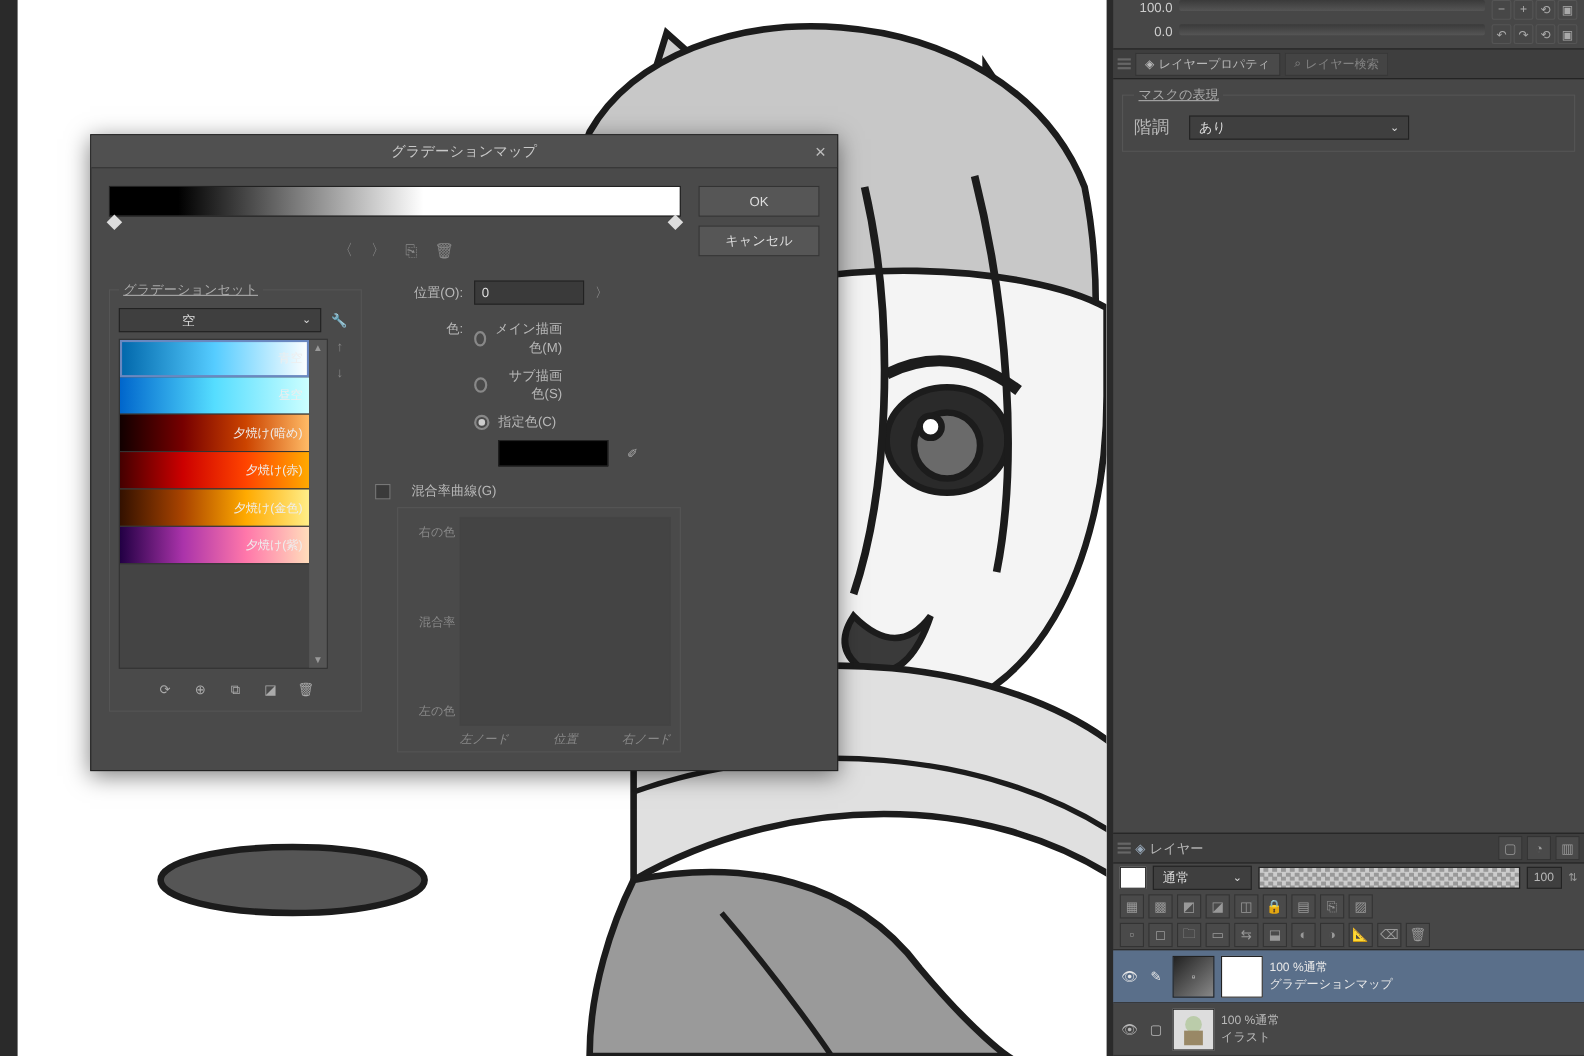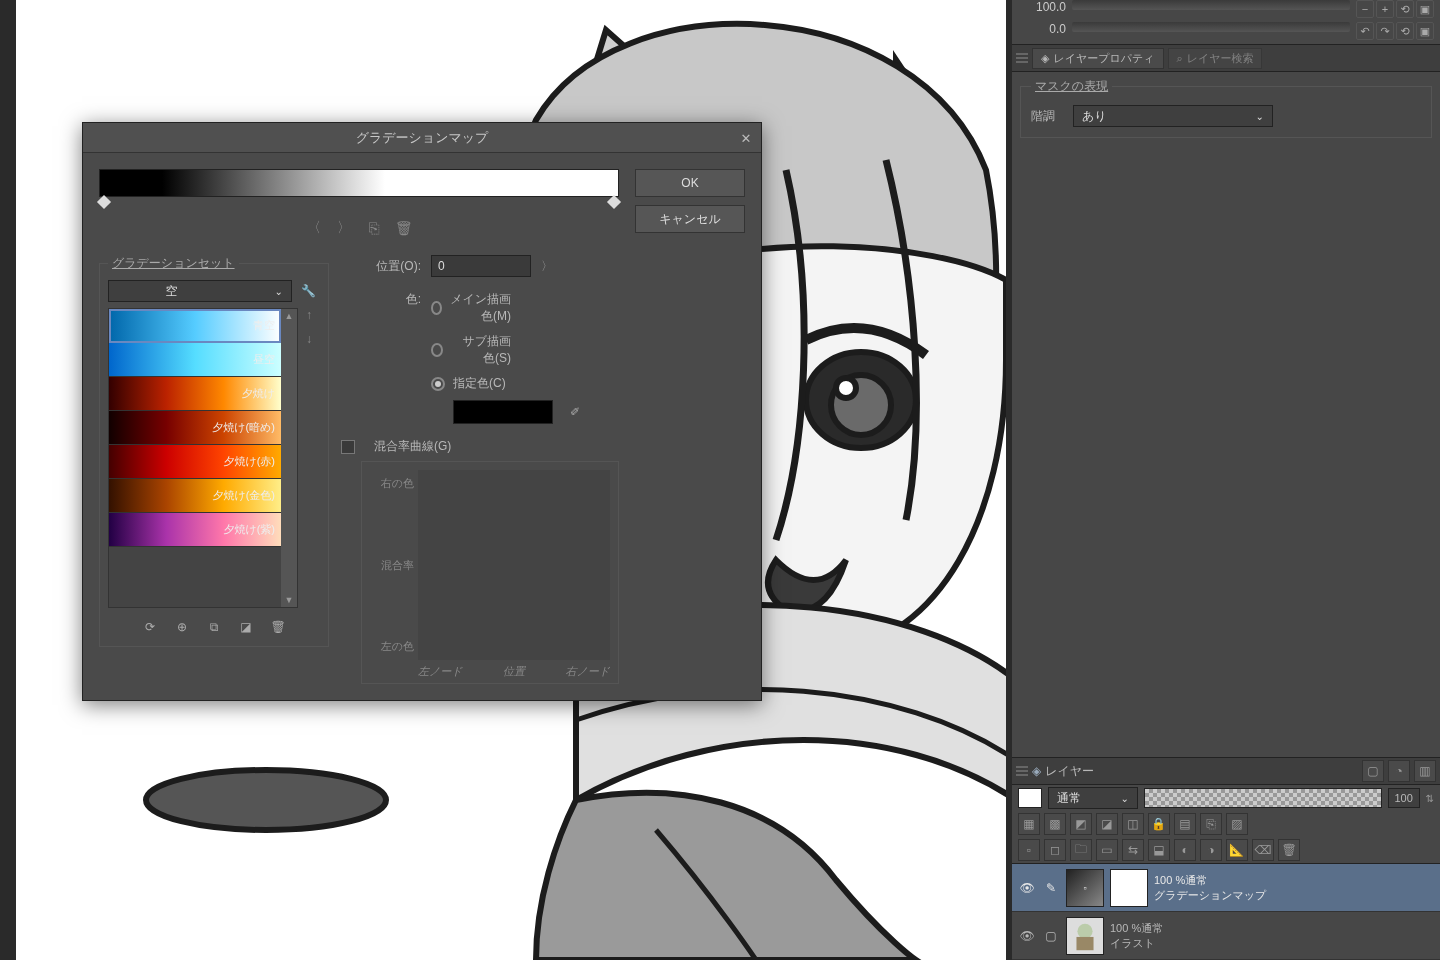--- a/index.html
+++ b/index.html
@@ -16,21 +16,21 @@
 .slider-btns { display:flex; gap:2px; }
 .mini { width:18px; height:18px; display:flex; align-items:center; justify-content:center; color:#aaa; border:1px solid #555; border-radius:2px; font-size:11px; cursor:pointer; }
 .tab-bar { height:28px; display:flex; align-items:center; background:#3e3e3e; border-top:1px solid #222; border-bottom:1px solid #222; padding:0 4px; gap:4px; }
 .grip { width:12px; display:flex; flex-direction:column; gap:2px; padding:2px 0; }
 .grip span { height:2px; background:#666; }
 .tab { display:flex; align-items:center; gap:4px; padding:2px 8px; background:#4a4a4a; border:1px solid #333; font-size:11px; color:#b8b8b8; }
 .tab.dim { opacity:.55; }
 .fieldset { border:1px solid #555; margin:6px 8px; padding:6px 10px 10px; }
 .fieldset legend { padding:0 4px; font-size:12px; color:#aaa;text-decoration:underline; }
 .prop-row { display:flex; align-items:center; gap:18px; margin-top:4px; }
-.prop-row label { font-size:12px; }
+.prop-row label { font-size:16px; }
 .select { height:22px; background:#3f3f3f; border:1px solid #222; color:#ddd; display:flex; align-items:center; padding:0 8px; font-size:12px; position:relative; cursor:pointer; }
 .select .chev { margin-left:auto; font-size:10px; }
 .gap { flex:1; }
 .mode-row { display:flex; align-items:center; gap:6px; padding:2px 6px; }
 .color-swatch { width:24px; height:20px; border:1px solid #222; background:#fff; }
 .opacity-bar { flex:1; height:20px; background:repeating-conic-gradient(#999 0 25%, #ccc 0 50%) 0 0/8px 8px; border:1px solid #222; position:relative; }
 .opacity-bar::after{content:"";position:absolute;inset:0;background:linear-gradient(to right,rgba(0,0,0,0),rgba(0,0,0,0));}
 .spin { width:32px; height:20px; border:1px solid #222; background:#3f3f3f; display:flex; align-items:center; justify-content:center; font-size:11px; }
 .toolbar-row { display:flex; gap:4px; padding:2px 6px; flex-wrap:wrap; }
 .tbtn { width:22px; height:22px; border:1px solid #333; background:#4a4a4a; display:flex; align-items:center; justify-content:center; color:#999; font-size:12px; cursor:pointer; }
@@ -291,23 +291,20 @@
             </div>
             <div style="display:flex; gap:2px;">
               <div class="preset-box" style="flex:1">
                 <div class="preset-list">
                   <div class="preset sel" style="background:linear-gradient(to right,#06a,#5cf,#fff)">
                         <span>青空</span>
                       </div>
                   <div class="preset" style="background:linear-gradient(to right,#06c,#5df,#cff)">
                         <span>昼空</span>
                       </div>
-                  <div class="preset" style="background:linear-gradient(to right,#300,#b20,#f80,#ffc)">
-                        <span>夕焼け</span>
-                      </div>
                   <div class="preset" style="background:linear-gradient(to right,#100,#700,#c40,#fb6)">
                         <span>夕焼け(暗め)</span>
                       </div>
                   <div class="preset" style="background:linear-gradient(to right,#400,#c00,#f40,#fa0)">
                         <span>夕焼け(赤)</span>
                       </div>
                   <div class="preset" style="background:linear-gradient(to right,#310,#a40,#fa0,#fe8)">
                         <span>夕焼け(金色)</span>
                       </div>
                   <div class="preset" style="background:linear-gradient(to right,#204,#a3a,#f7a,#fdb)">

